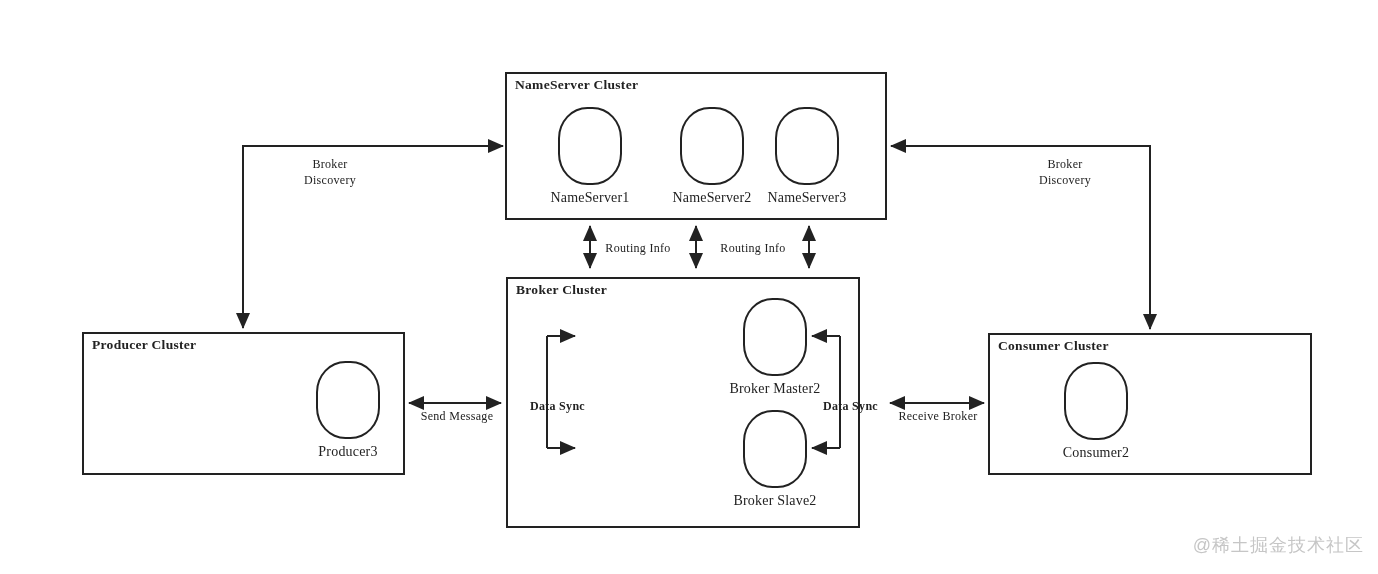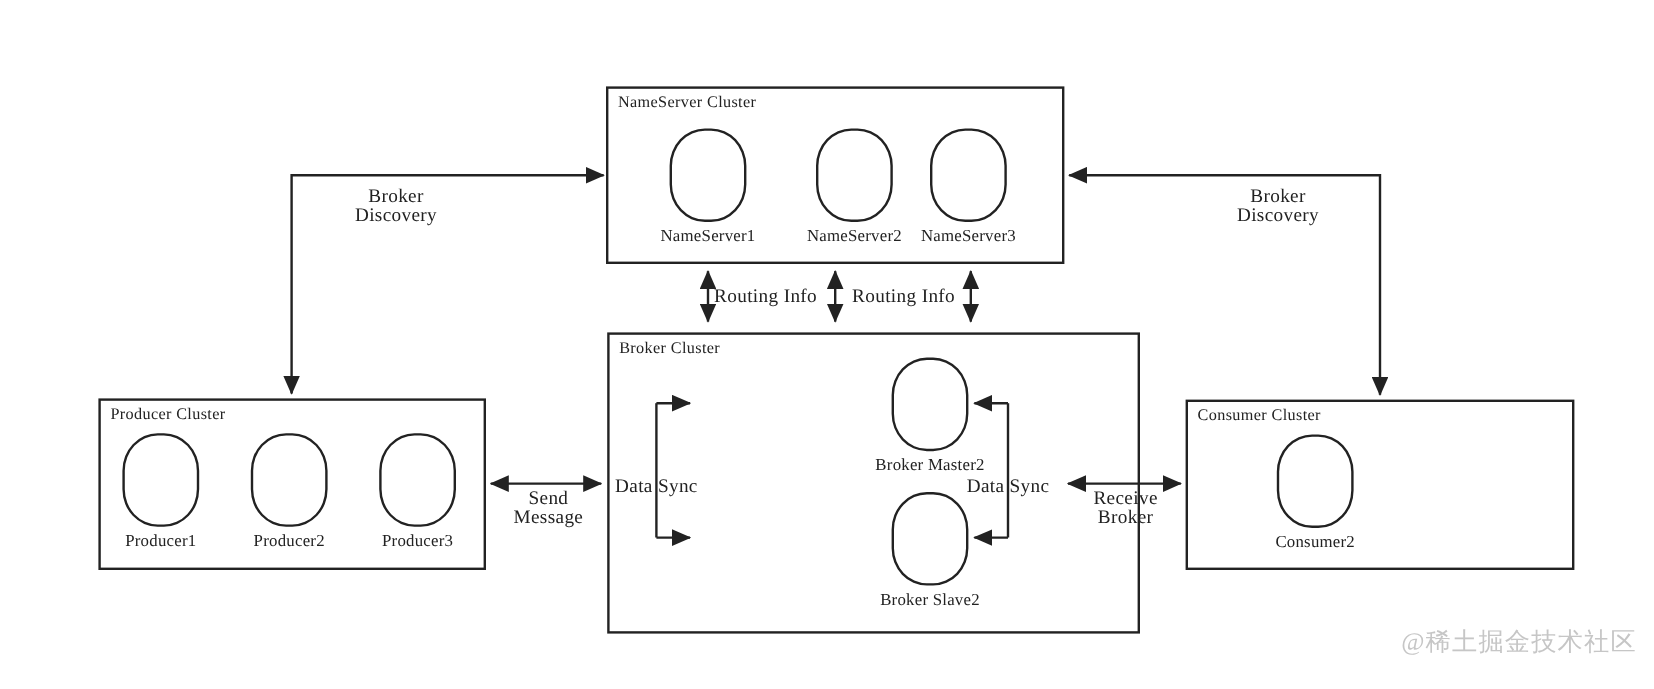--- a/index.html
+++ b/index.html
@@ -5,40 +5,40 @@
   html,body{margin:0;padding:0;background:#fff;}
   #canvas{
     position:relative;width:1378px;height:574px;background:#ffffff;overflow:hidden;
     font-family:"Liberation Serif","DejaVu Serif",serif;color:#222;
   }
   svg.connectors{position:absolute;left:0;top:0;width:1378px;height:574px;}
   .cluster{
     position:absolute;border:2px solid #222;background:transparent;box-sizing:border-box;
   }
   .ctitle{
-    position:absolute;left:8px;top:3px;font-size:13.5px;white-space:nowrap;letter-spacing:.3px;
+    position:absolute;left:8px;top:3px;font-size:13.5px;white-space:nowrap;letter-spacing:.3px;font-weight:bold;
   }
   .node{
     position:absolute;width:120px;display:flex;flex-direction:column;align-items:center;
   }
   .shape{
     width:64px;height:78px;border:2.5px solid #222;box-sizing:border-box;background:#fff;
     border-radius:46% 46% 46% 46% / 40% 40% 40% 40%;
   }
   .nlabel{
     margin-top:5px;font-size:14px;white-space:nowrap;letter-spacing:.2px;
   }
   .elabel{
-    position:absolute;font-size:16px;text-align:center;line-height:16px;letter-spacing:.3px;
+    position:absolute;font-size:12px;text-align:center;line-height:16px;letter-spacing:.3px;
   }
-  .elabel.bold{font-weight:normal;}
+  .elabel.bold{font-weight:bold;text-align:right;}
   .elabel.nowrap{white-space:nowrap;}
   .watermark{
-    position:absolute;right:14px;top:521px;font-size:21px;color:#c6c6c6;
-    font-family:Liberation Serif, serif;letter-spacing:1px;
+    position:absolute;right:14px;top:533px;font-size:18px;color:#c6c6c6;
+    font-family:Liberation Sans, sans-serif;letter-spacing:1px;
   }
 </style>
 </head>
 <body>
 
 <div id="canvas">
 
   <svg class="connectors" viewBox="0 0 1378 574" xmlns="http://www.w3.org/2000/svg">
     <defs>
       <marker id="arr" markerWidth="8" markerHeight="7" refX="7.5" refY="3.5" orient="auto-start-reverse" markerUnits="strokeWidth">
@@ -58,21 +58,21 @@
       <path d="M547,448 L575,448" marker-end="url(#arr)"></path>
       <path d="M840,336 L840,448"></path>
       <path d="M840,336 L812,336" marker-end="url(#arr)"></path>
       <path d="M840,448 L812,448" marker-end="url(#arr)"></path>
     </g>
   </svg>
 
   <div class="cluster" style="left:505px;top:72px;width:382px;height:148px">
     <span class="ctitle">NameServer Cluster</span>
   </div>
-  <div class="cluster" style="left:506px;top:277px;width:444px;height:251px">
+  <div class="cluster" style="left:506px;top:277px;width:354px;height:251px">
     <span class="ctitle">Broker Cluster</span>
   </div>
   <div class="cluster" style="left:82px;top:332px;width:323px;height:143px">
     <span class="ctitle">Producer Cluster</span>
   </div>
   <div class="cluster" style="left:988px;top:333px;width:324px;height:142px">
     <span class="ctitle">Consumer Cluster</span>
   </div>
 
   <div class="node" style="left:530px;top:107px">
@@ -90,28 +90,20 @@
 
   <div class="node" style="left:715px;top:298px">
     <div class="shape"></div>
     <div class="nlabel">Broker Master2</div>
   </div>
   <div class="node" style="left:715px;top:410px">
     <div class="shape"></div>
     <div class="nlabel">Broker Slave2</div>
   </div>
 
-  <div class="node" style="left:74px;top:361px">
-    <div class="shape"></div>
-    <div class="nlabel">Producer1</div>
-  </div>
-  <div class="node" style="left:181px;top:361px">
-    <div class="shape"></div>
-    <div class="nlabel">Producer2</div>
-  </div>
   <div class="node" style="left:288px;top:361px">
     <div class="shape"></div>
     <div class="nlabel">Producer3</div>
   </div>
 
   <div class="node" style="left:1036px;top:362px">
     <div class="shape"></div>
     <div class="nlabel">Consumer2</div>
   </div>
 

